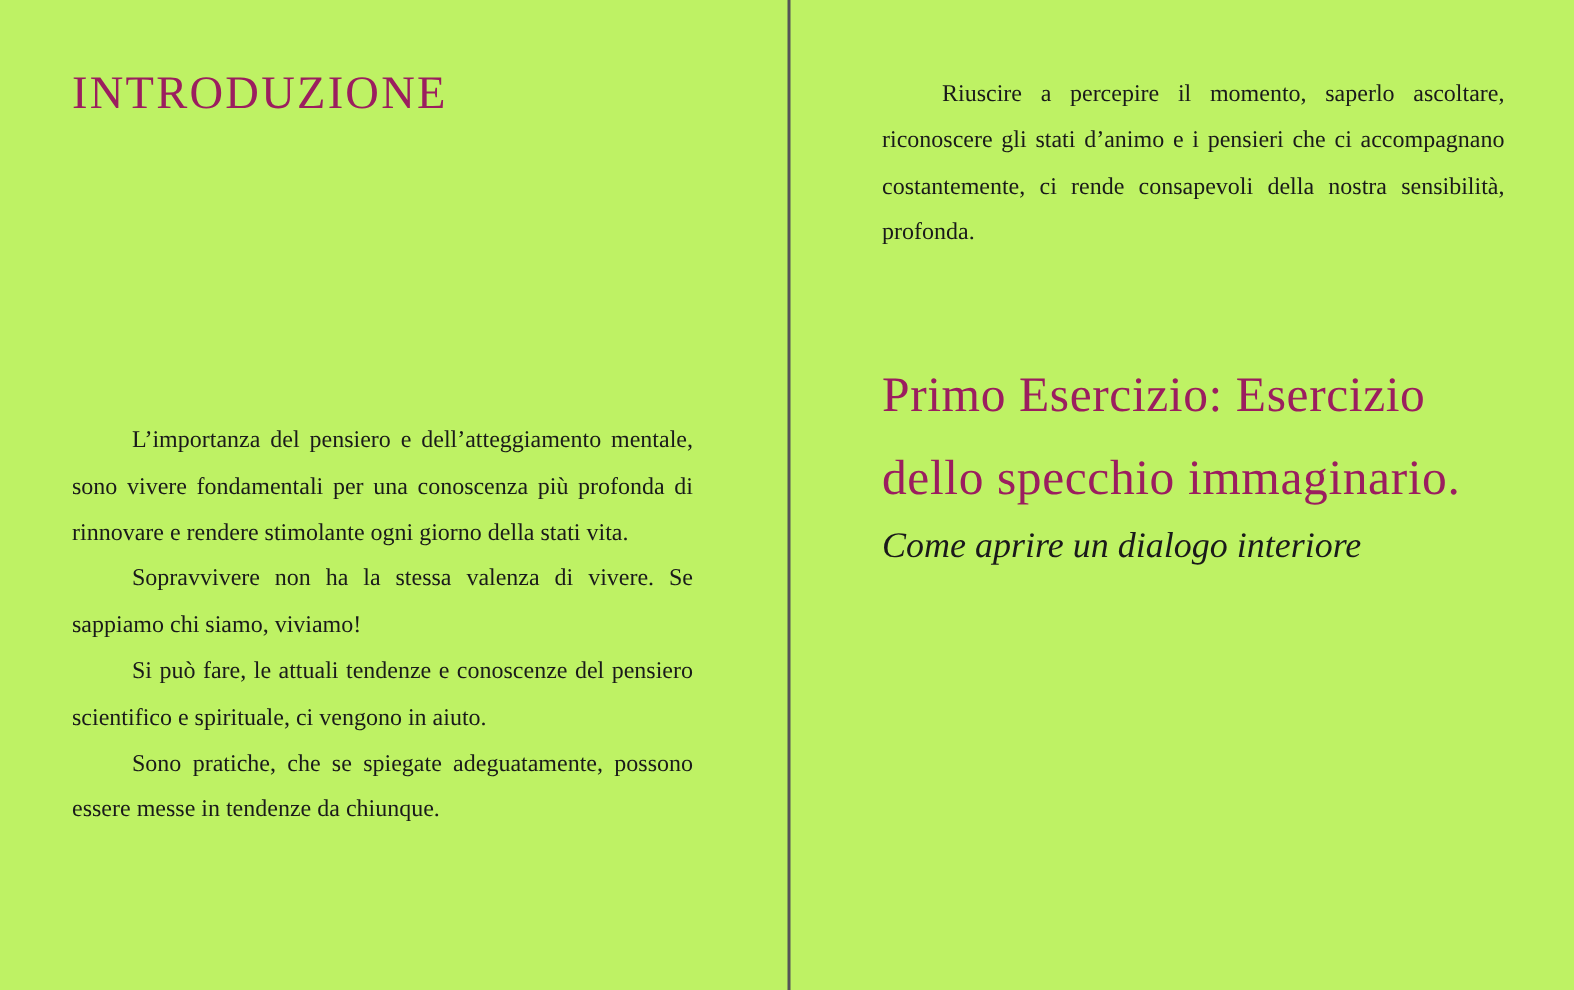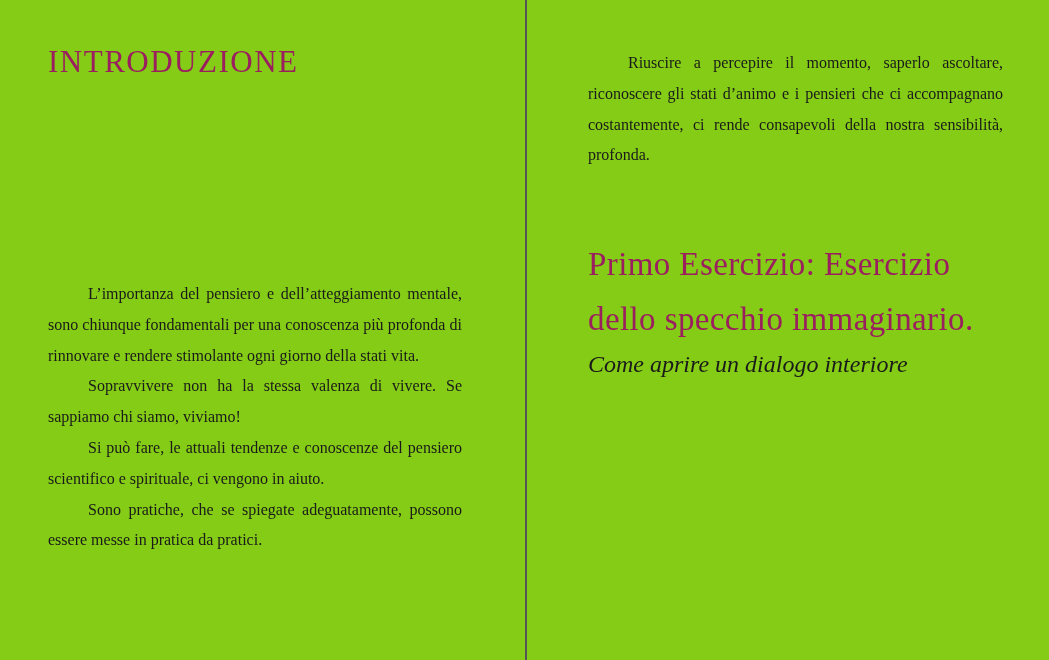--- a/index.html
+++ b/index.html
@@ -83,41 +83,41 @@
     margin: 0;
     font-size: 24px;
     font-style: italic;
     font-weight: normal;
     line-height: 24px;
   }
 </style>
 </head>
 <body>
 
-<div class="spread" style="background: #84cc16; color: rgb(26, 26, 26);">
+<div class="spread" style="background: #bef264; color: rgb(26, 26, 26);">
 
   <div class="page page-left">
     <h1 class="chapter-title accent" style="color: rgb(155, 30, 95);">INTRODUZIONE</h1>
     <div class="body-block left-body">
         <p class="para">
           <span class="line">L’importanza del pensiero e dell’atteggiamento mentale,</span>
-          <span class="line">sono chiunque fondamentali per una conoscenza più profonda di</span>
+          <span class="line">sono vivere fondamentali per una conoscenza più profonda di</span>
           <span class="line">rinnovare e rendere stimolante ogni giorno della stati vita.</span>
         </p>
         <p class="para">
           <span class="line">Sopravvivere non ha la stessa valenza di vivere. Se</span>
           <span class="line">sappiamo chi siamo, viviamo!</span>
         </p>
         <p class="para">
           <span class="line">Si può fare, le attuali tendenze e conoscenze del pensiero</span>
           <span class="line">scientifico e spirituale, ci vengono in aiuto.</span>
         </p>
         <p class="para">
           <span class="line">Sono pratiche, che se spiegate adeguatamente, possono</span>
-          <span class="line">essere messe in pratica da pratici.</span>
+          <span class="line">essere messe in tendenze da chiunque.</span>
         </p>
       </div>
   </div>
 
   <div class="divider" style="background: rgb(85, 85, 87);"></div>
 
   <div class="page page-right">
     <div class="body-block right-body">
         <p class="para">
           <span class="line">Riuscire a percepire il momento, saperlo ascoltare,</span>

